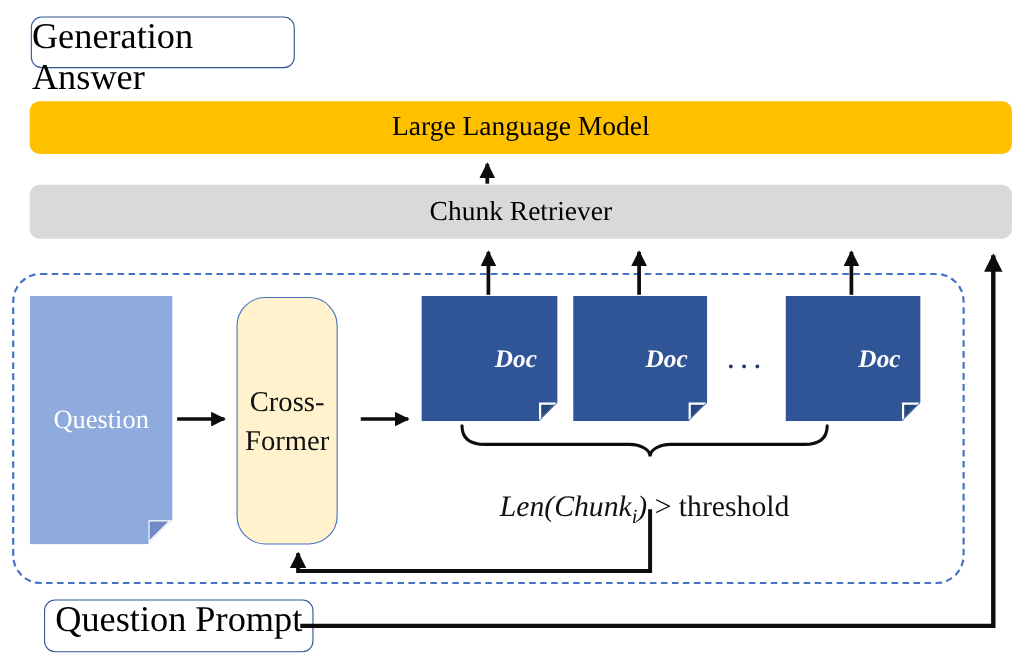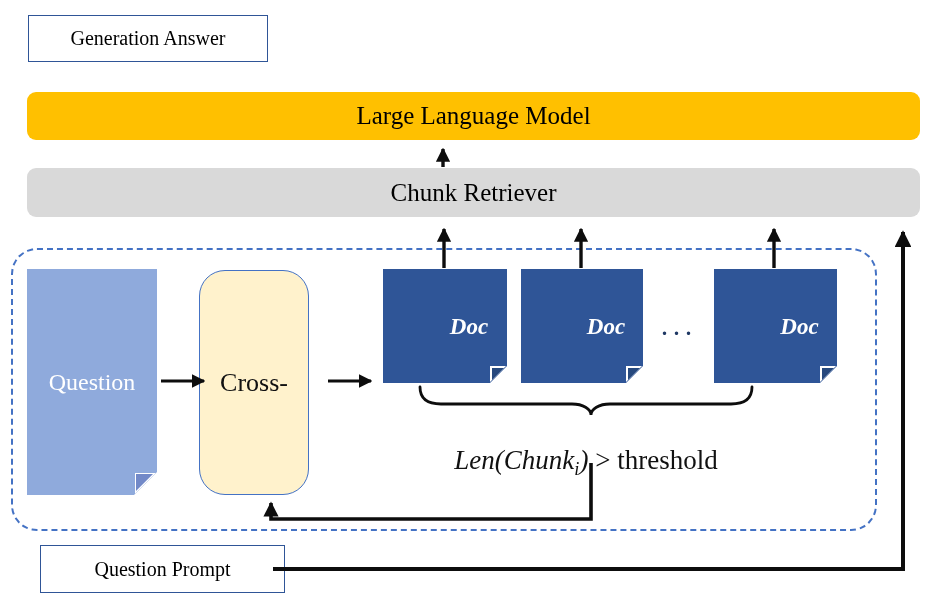--- a/index.html
+++ b/index.html
@@ -9,23 +9,23 @@
     --white-text:#FFFFFF; --dots:#1F3864;
   }
   html,body{margin:0;padding:0;background:#ffffff;}
   .canvas{
     position:relative;width:932px;height:610px;background:#fff;overflow:hidden;
     font-family:"Liberation Serif","DejaVu Serif",serif;color:var(--ink);
   }
   .abs{position:absolute;}
   
   .pill{
-    background:#fff;border:1.6px solid var(--pill-border);border-radius:0;
-    display:flex;align-items:center;justify-content:center;
-    font-size:20px;color:#000;box-sizing:border-box;z-index:2;
+    background:#fff;border:1.6px solid var(--pill-border);border-radius:10px;
+    display:flex;justify-content:center;
+    font-size:33px;color:#000;box-sizing:border-box;z-index:2;
   }
   
   .bar{
     border-radius:9px;display:flex;align-items:center;justify-content:center;
     font-size:25px;color:#000;box-sizing:border-box;z-index:2;
   }
   .bar.llm{background:var(--gold);}
   .bar.retr{background:var(--gray);}
   
   .dashed-region{
@@ -83,22 +83,23 @@
   </div>
 
   <div class="dashed-region abs" style="left:11px;top:248px;width:866px;height:283px;"></div>
 
   <div class="page doc-page abs" style="left:27px;top:269px;width:130px;height:226px;">
     <span>Question</span>
     <span class="fold-white abs"></span>
     <span class="fold-flap abs"></span>
   </div>
 
-  <div class="crossformer abs" style="left:199px;top:270px;width:110px;height:225px;text-align:right;">
+  <div class="crossformer abs" style="left:215px;top:270px;width:92px;height:225px;text-align:right;">
     <span>Cross-</span>
+    <span>Former</span>
   </div>
 
   <div class="page chunk-page abs" style="left:383px;top:269px;width:124px;height:114px;">
     <span>Doc</span>
     <span class="fold-white abs"></span>
     <span class="fold-flap abs"></span>
   </div>
 
   <div class="page chunk-page abs" style="left:521px;top:269px;width:122px;height:114px;">
     <span>Doc</span>

